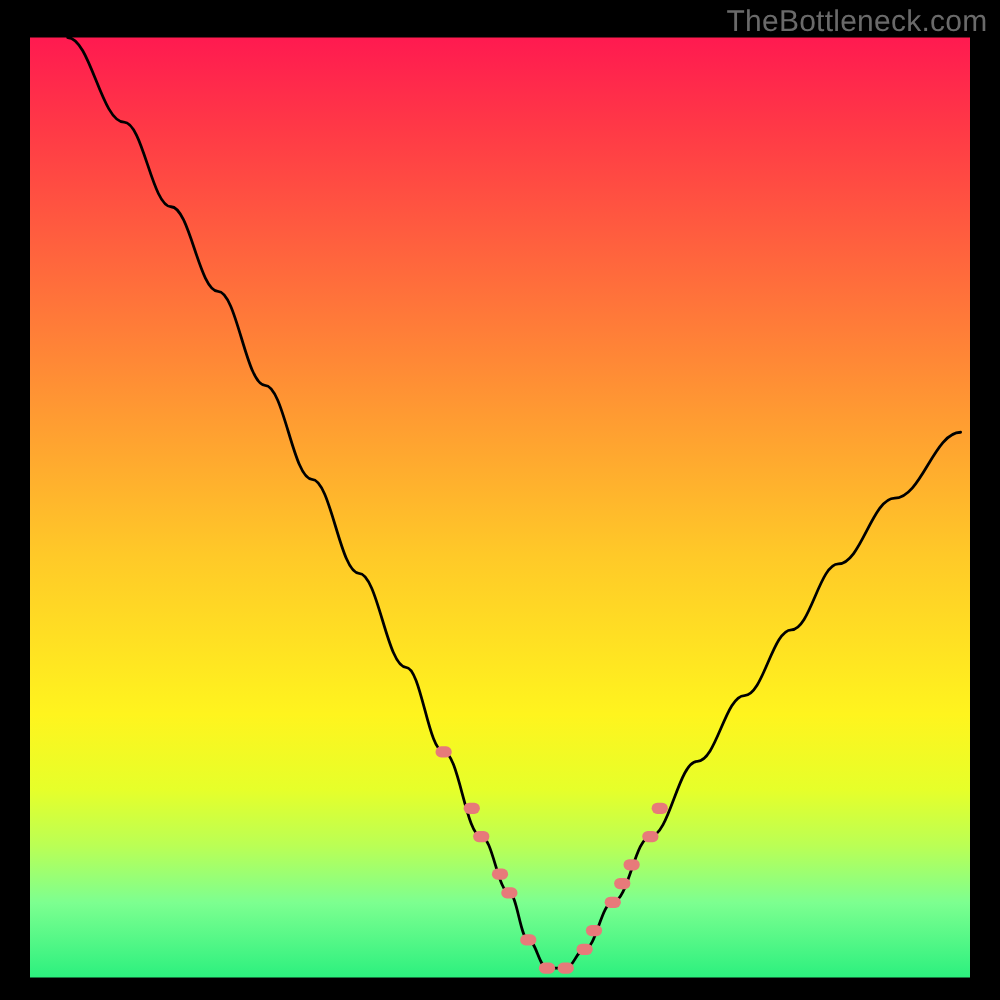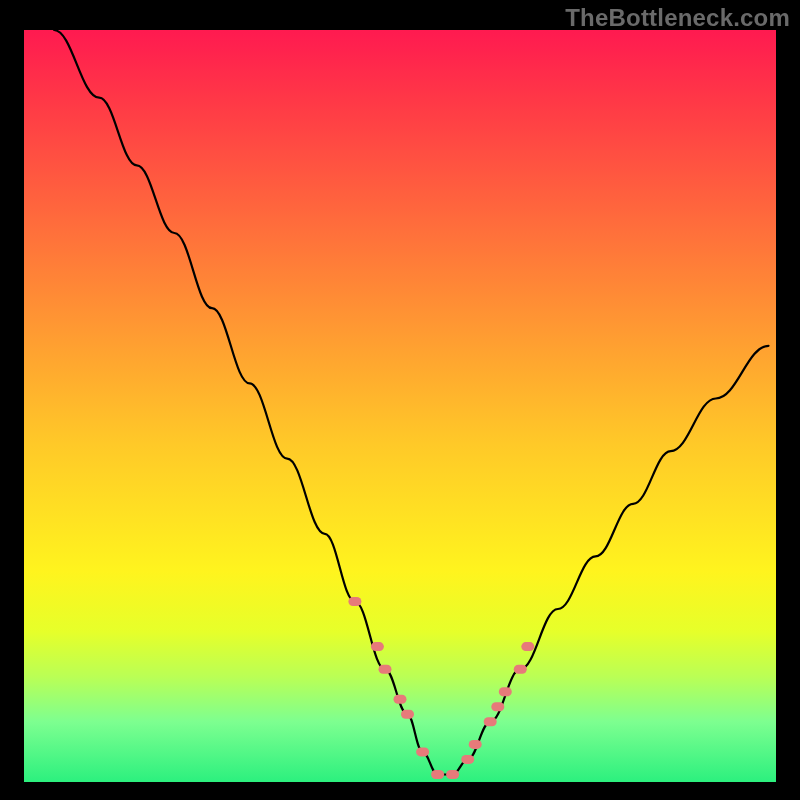--- a/index.html
+++ b/index.html
@@ -50,21 +50,21 @@
     height: 752px;
     overflow: visible;
   }
 
   .watermark {
     position: absolute;
     top: 4px;
     right: 10px;
     color: #6a6a6a;
     font-size: 24px;
-    font-weight: 700;
+    font-weight: 400;
     letter-spacing: 0.2px;
     user-select: none;
   }
 </style>
 </head>
 <body>
 
 <div class="watermark">TheBottleneck.com</div>
 
 <div class="frame">

